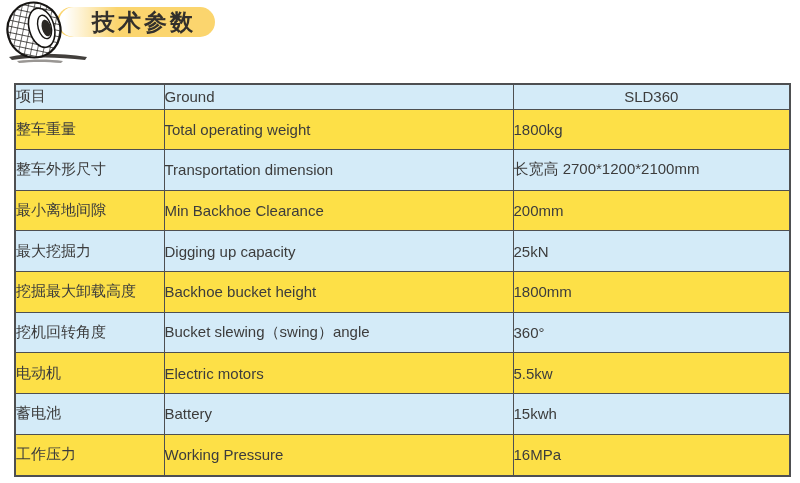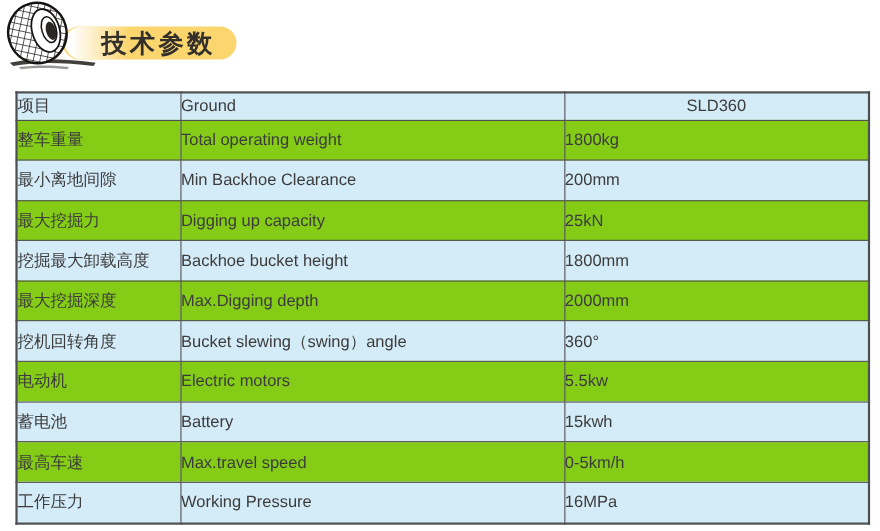--- a/index.html
+++ b/index.html
@@ -6,21 +6,21 @@
     margin: 0; padding: 0;
     width: 800px; height: 483px;
     background: #ffffff;
     overflow: hidden;
     font-family: "Liberation Sans", "DejaVu Sans", sans-serif;
   }
   .page { position: relative; width: 800px; height: 483px; background:#fff; }
 
   
   .banner {
-    position: absolute; left: 57px; top: 24px;
+    position: absolute; left: 57px; top: 7px;
     width: 158px; height: 30px;
     background: #fbd56e;
     border-radius: 15px;
     display: flex; align-items: center; justify-content: center;
     z-index: 1;
   }
   .banner::before {              
     content: "";
     position: absolute; left: 2px; top: 0; bottom: 0; width: 58px;
     background: linear-gradient(90deg, #ffffff 10%, rgba(255,255,255,0) 100%);
@@ -50,21 +50,21 @@
     vertical-align: middle;
     margin-left: 46px;
   }
   .col-cn  { width: 149px; }
   .col-en  { width: 349px; }
   .col-val { width: 277px; }
   .cell-cn  { text-align: left; padding-left: 12px; }
   .cell-en  { text-align: left; padding-left: 9px; }
   .cell-val { }
   thead tr { height: 25px; background: #d4ebf8; }
-  tbody tr { background: #84cc16; }
+  tbody tr { background: #fde047; }
   tbody tr:nth-child(even) { background: #d4ebf8; }
   td sup {
     font-size: 9px;
     position: relative; top: -1px; left: 0px;
     vertical-align: super; line-height: 0;
   }
 </style>
 </head>
 <body>
 
@@ -108,69 +108,64 @@
         <th class="cell-val">SLD360</th>
       </tr>
     </thead>
     <tbody>
     <tr>
       <td class="cell-cn">整车重量</td>
       <td class="cell-en">Total operating weight</td>
       <td class="cell-val">1800kg</td>
     </tr>
 
+    <tr>
+      <td class="cell-cn">整车外形尺寸</td>
+      <td class="cell-en">Transportation dimension</td>
+      <td class="cell-val">长宽高 2700*1200*2100mm</td>
+    </tr>
 
     <tr>
       <td class="cell-cn">最小离地间隙</td>
       <td class="cell-en">Min Backhoe Clearance</td>
       <td class="cell-val">200mm</td>
     </tr>
 
 
     <tr>
       <td class="cell-cn">最大挖掘力</td>
       <td class="cell-en">Digging up capacity</td>
       <td class="cell-val">25kN</td>
     </tr>
 
     <tr>
       <td class="cell-cn">挖掘最大卸载高度</td>
       <td class="cell-en">Backhoe bucket height</td>
       <td class="cell-val">1800mm</td>
     </tr>
 
-    <tr>
-      <td class="cell-cn">最大挖掘深度</td>
-      <td class="cell-en">Max.Digging depth</td>
-      <td class="cell-val">2000mm</td>
-    </tr>
 
     <tr>
       <td class="cell-cn">挖机回转角度</td>
       <td class="cell-en">Bucket slewing（swing）angle</td>
       <td class="cell-val">360°</td>
     </tr>
 
     <tr>
       <td class="cell-cn">电动机</td>
       <td class="cell-en">Electric motors</td>
       <td class="cell-val">5.5kw</td>
     </tr>
 
     <tr>
       <td class="cell-cn">蓄电池</td>
       <td class="cell-en">Battery</td>
       <td class="cell-val">15kwh</td>
     </tr>
 
-    <tr>
-      <td class="cell-cn">最高车速</td>
-      <td class="cell-en">Max.travel speed</td>
-      <td class="cell-val">0-5km/h</td>
-    </tr>
 
     <tr>
       <td class="cell-cn">工作压力</td>
       <td class="cell-en">Working Pressure</td>
       <td class="cell-val">16MPa</td>
     </tr>
   </tbody>
   </table>
 
 </div>

